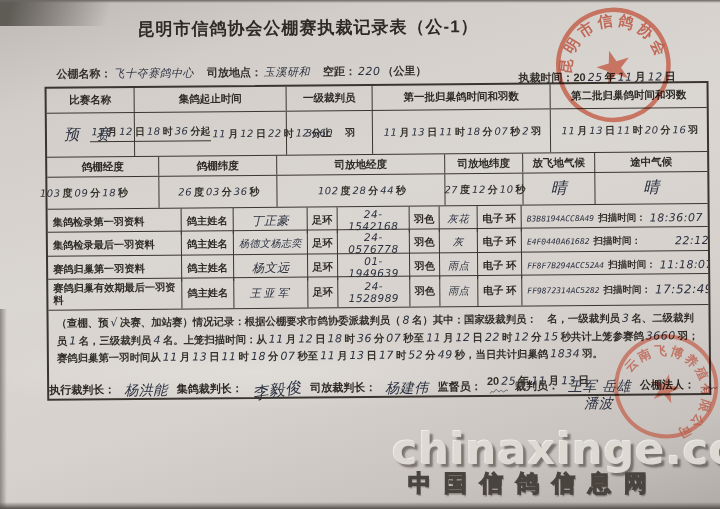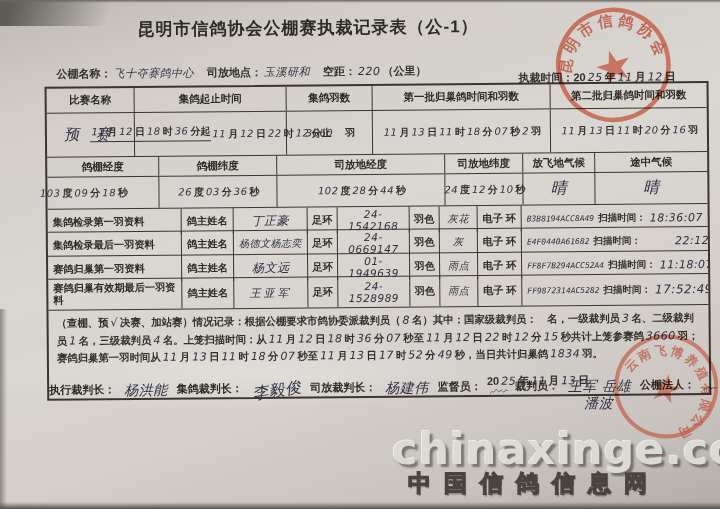--- a/index.html
+++ b/index.html
@@ -85,21 +85,21 @@
 
   <div class="title">昆明市信鸽协会公棚赛执裁记录表（公-1）</div>
   <div class="form-line"><span class="pr">公棚名称：</span><span class="hw">飞十夺赛鸽中心</span><span class="pr">　司放地点：</span><span class="hw">玉溪研和</span><span class="pr">　空距：</span><span class="hw">220</span><span class="pr">（公里）</span></div>
   <div class="exec-line"><span class="pr">执裁时间：20</span><span class="hw">25</span><span class="pr">年</span><span class="hw">11</span><span class="pr">月</span><span class="hw">12</span><span class="pr">日</span></div>
 
   <div class="tbl">
 
     <div class="row row-a">
       <div class="c hcell">比赛名称</div>
       <div class="c hcell">集鸽起止时间</div>
-      <div class="c hcell">集鸽羽数</div>
+      <div class="c hcell">一级裁判员</div>
       <div class="c hcell">第一批归巢鸽时间和羽数</div>
       <div class="c hcell">第二批归巢鸽时间和羽数</div>
     </div>
 
     <div class="row row-b">
       <div class="c">
           <span class="hw hw-big">预 赛</span>
         </div>
       <div class="c vcell split">
         <div><span><span class="hw">11</span><span class="pr">月</span><span class="hw">12</span><span class="pr">日</span><span class="hw">18</span><span class="pr">时</span><span class="hw">36</span><span class="pr">分起</span></span></div>
@@ -160,21 +160,21 @@
         </div>
       <div class="c vcell">
           <span class="hw">102</span>
           <span class="pr">度</span>
           <span class="hw">28</span>
           <span class="pr">分</span>
           <span class="hw">44</span>
           <span class="pr">秒</span>
         </div>
       <div class="c vcell">
-          <span class="hw">24</span>
+          <span class="hw">27</span>
           <span class="pr">度</span>
           <span class="hw">12</span>
           <span class="pr">分</span>
           <span class="hw">10</span>
           <span class="pr">秒</span>
         </div>
       <div class="c">
           <span class="hw">晴</span>
         </div>
       <div class="c">
@@ -205,21 +205,21 @@
     </div>
 
     <div class="row rrow" style="height:24px;">
       <div class="c rlabel">集鸽检录最后一羽资料</div>
       <div class="c hcell">鸽主姓名</div>
       <div class="c">
           <span class="hw" style="font-size:10px;">杨德文杨志奕</span>
         </div>
       <div class="c hcell">足环</div>
       <div class="c">
-          <span class="hw" style="font-size:10.5px;">24-0669147</span>
+          <span class="hw" style="font-size:10.5px;">24-0576778</span>
         </div>
       <div class="c hcell">羽色</div>
       <div class="c">
           <span class="hw">灰</span>
         </div>
       <div class="c hcell">电子 环</div>
       <div class="c lastcell">
         <span class="hw hw-sm">E4F0440A61682</span>
         <span class="pr" style="font-size:9.5px;">扫描时间：</span>
         <span class="hw" style="font-size:11px;margin-left:30px;">22:12:15</span>

